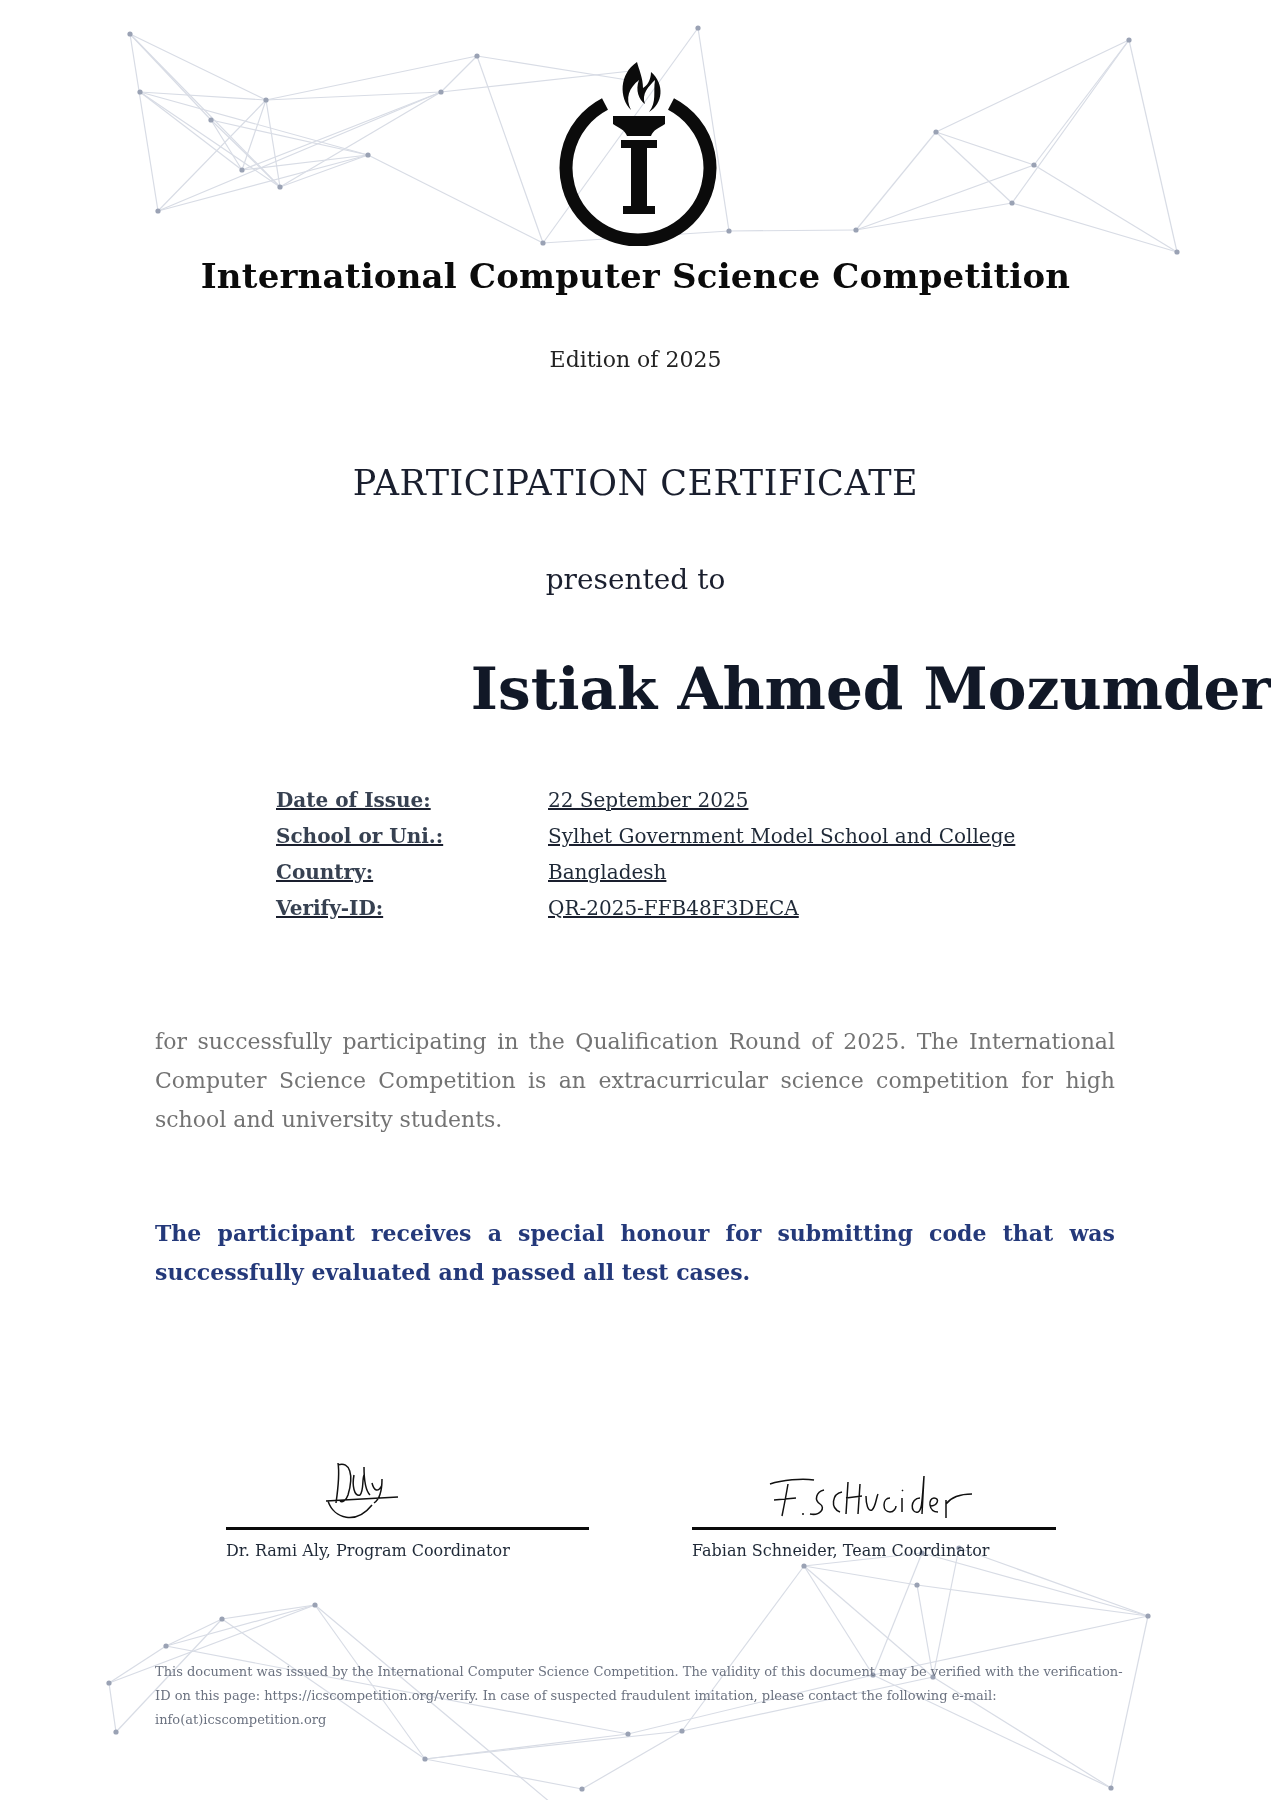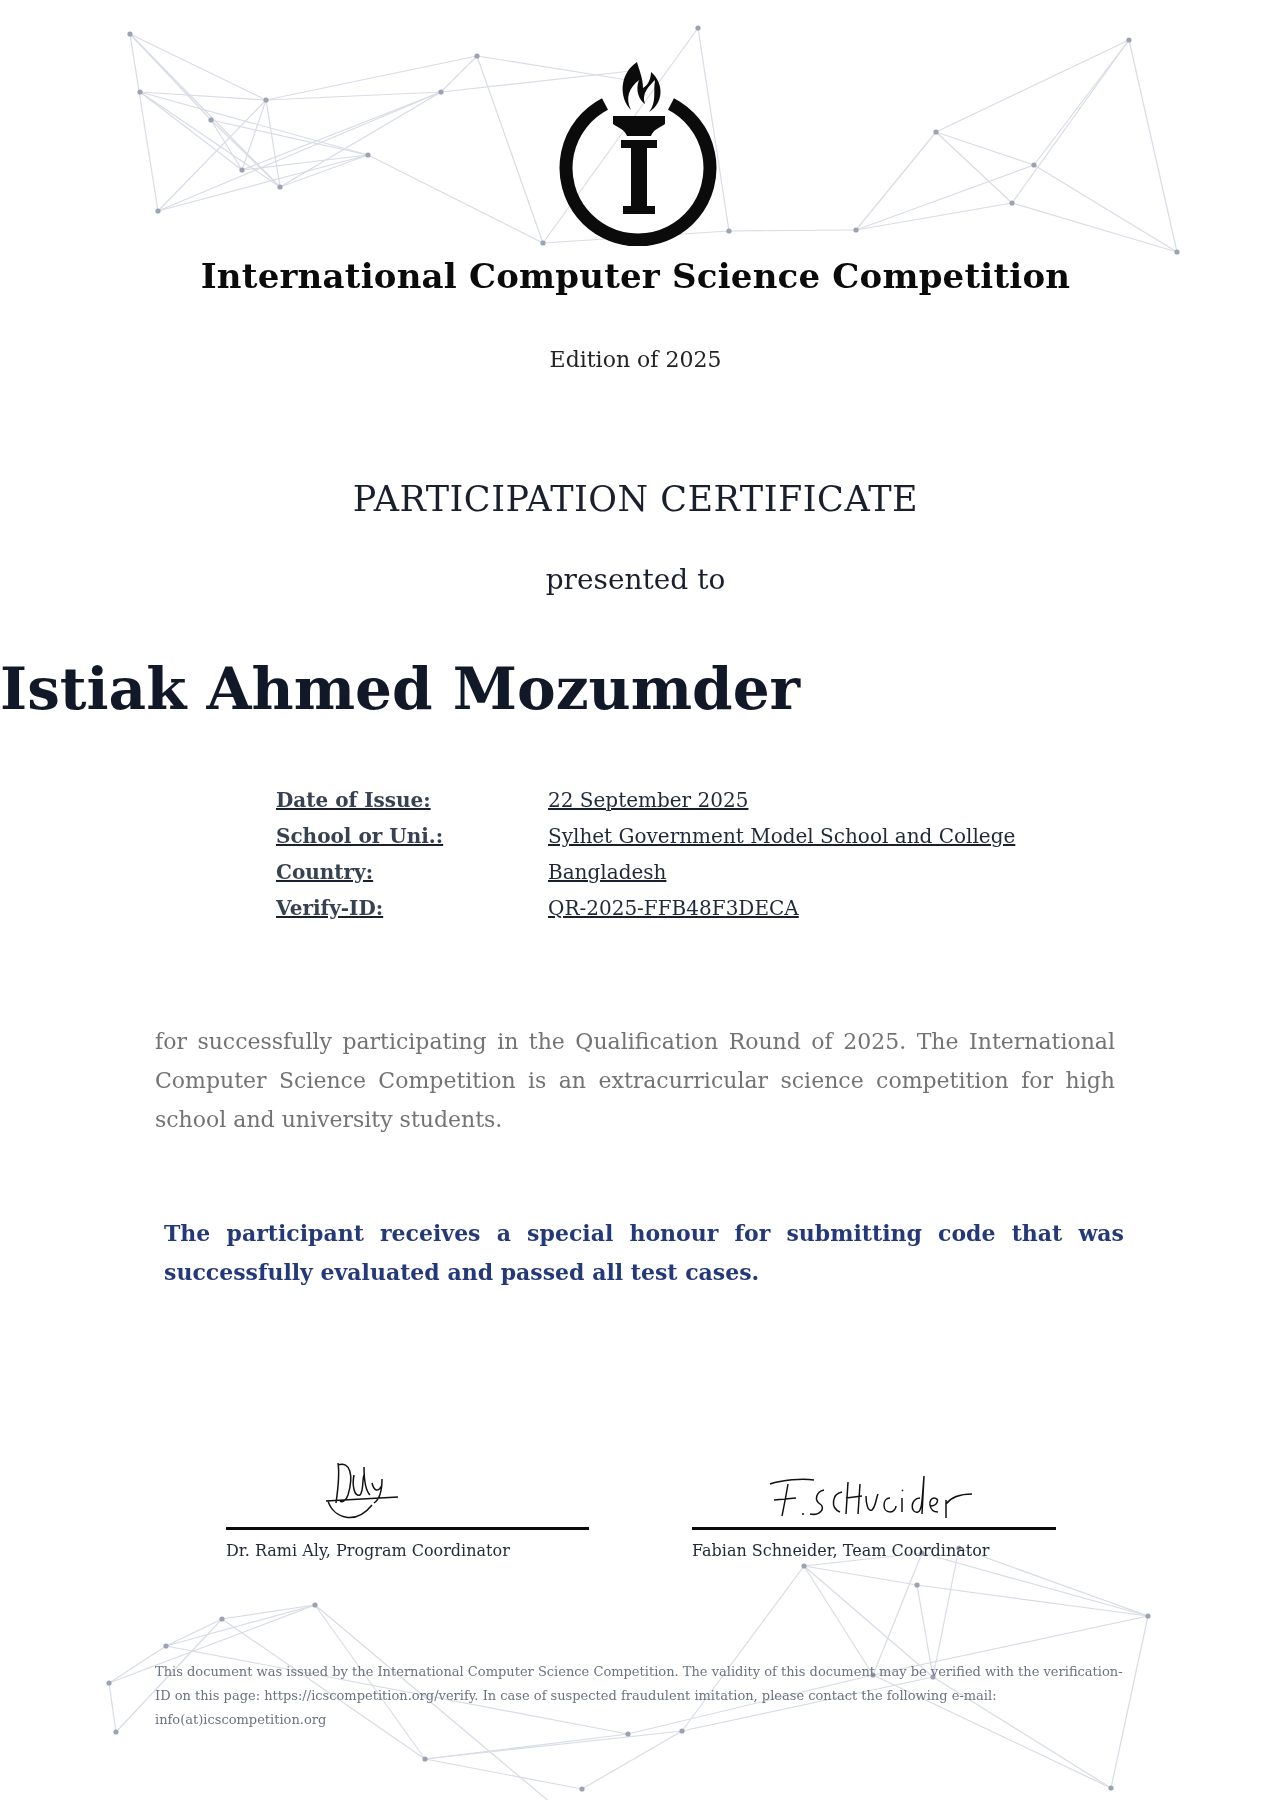--- a/index.html
+++ b/index.html
@@ -6,31 +6,31 @@
   body { width: 1271px; height: 1800px; position: relative; overflow: hidden;
          font-family: "DejaVu Serif", "Liberation Serif", serif; color: #1a1f2e; }
   .abs { position: absolute; }
   svg.net { position: absolute; left: 0; top: 0; }
   .net line { stroke: #d8dce5; stroke-width: 1.2; }
   .net circle { fill: #9aa2b4; }
   #logo { left: 559px; top: 58px; width: 160px; height: 188px; }
   #title { left: 0; width: 1271px; top: 256px; text-align: center;
            font-size: 34px; font-weight: bold; color: #0b0b0b; letter-spacing: 0.2px; }
   #edition { left: 0; width: 1271px; top: 347px; text-align: center; font-size: 22px; color: #222; }
-  #cert-type { left: 0; width: 1271px; top: 479px; text-align: center; font-size: 35px; color: #1a1f2e; letter-spacing: 0.5px; }
+  #cert-type { left: 0; width: 1271px; top: 463px; text-align: center; font-size: 35px; color: #1a1f2e; letter-spacing: 0.5px; }
   #presented { left: 0; width: 1271px; top: 563px; text-align: center; font-size: 28px; color: #1a1f2e; }
-  #name { left: 0; width: 1271px; top: 655px; text-align: left; font-size: 58px; font-weight: bold; color: #111827; }
+  #name { left: 0; width: 1271px; top: 655px; text-align: right; font-size: 58px; font-weight: bold; color: #111827; }
   #info { left: 276px; top: 782px; text-decoration: underline; }
   .info-row { height: 36px; display: flex; font-size: 20px; line-height: 36px; }
   .info-label { width: 244px; font-weight: bold; color: #374151; }
   .info-value { color: #1f2937; margin-left: 28px; }
   #para { left: 155px; width: 960px; top: 1022px; font-size: 22px; line-height: 39px;
           text-align: justify; color: #737373; }
   #honour { left: 155px; width: 960px; top: 1214px; font-size: 22px; line-height: 39px;
-            text-align: justify; font-weight: bold; color: #24397a; margin-left: 9px; }
+            text-align: justify; font-weight: bold; color: #24397a; }
   .sig-line { position: absolute; height: 3px; background: #0b0b0b; top: 1527px; }
   .sig-caption { position: absolute; top: 1536px; font-size: 16px; color: #1f2937; text-align: left; line-height: 30px; }
   #footer { left: 155px; width: 970px; top: 1660px; font-size: 13px; line-height: 24px; color: #6b7280; }
 </style>
 </head>
 <body>
 
 <svg class="net" width="1271" height="300" viewBox="0 0 1271 300">
   <g>
     <line x1="130" y1="34" x2="211" y2="120"></line>

